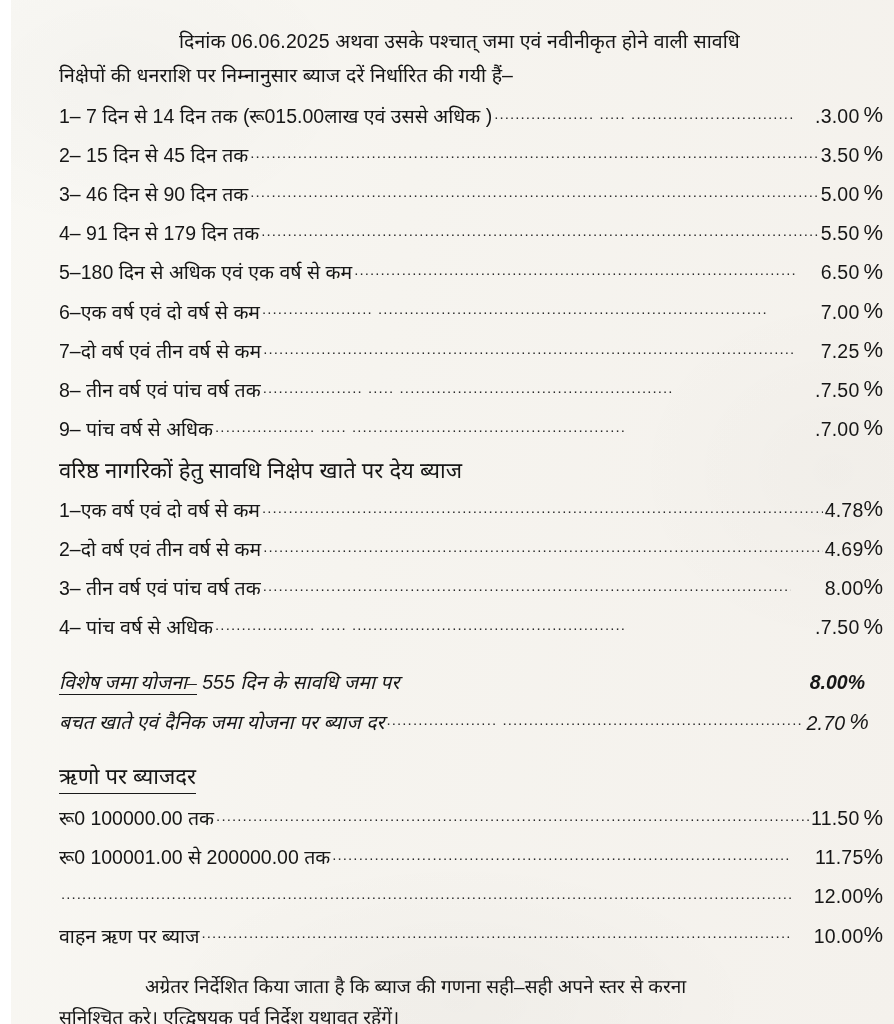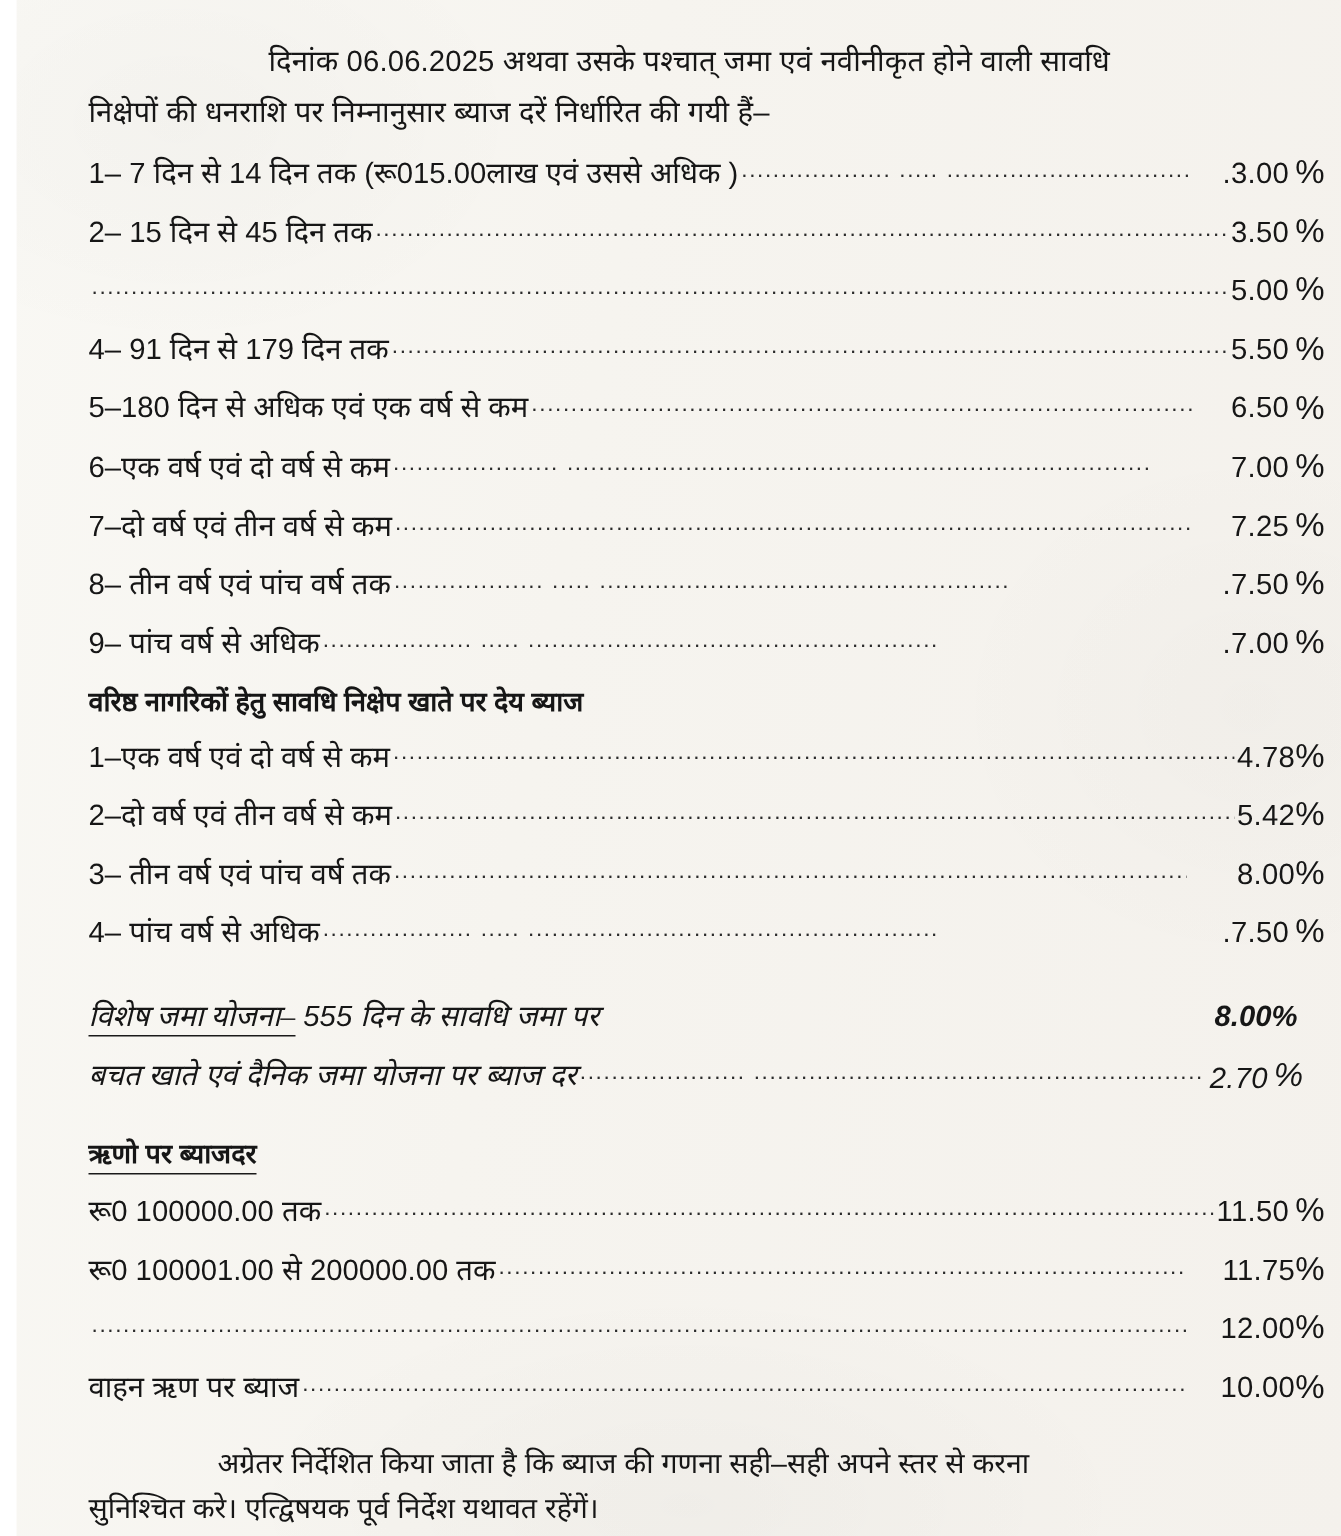--- a/index.html
+++ b/index.html
@@ -88,24 +88,23 @@
     margin-left: 4px;
   }
   .row .pct.tight { margin-left: 0px; }
 
   
   .rate.w-a { min-width: 62px; }
   .rate.w-b { min-width: 70px; }
 
   
   .section-head {
-    font-size: 18px;
+    font-size: 22px;
     margin-top: 13px;
     line-height: 1.3;
-    font-weight: bold;
   }
   .section-head.underlined {
     display: inline-block;
     border-bottom: 1.6px solid #1a1a1a;
     padding-bottom: 1px;
   }
   .section-head-wrap { margin-top: 13px; }
 
   .special-row {
     display: flex;
@@ -164,20 +163,21 @@
       </div>
 
       <div class="row">
         <span class="label">2– 15 दिन से 45 दिन तक</span>
         <span class="leader"></span>
         <span class="rate">3.50</span>
         <span class="pct">%</span>
       </div>
 
       <div class="row">
+        <span class="label">3– 46 दिन से 90 दिन तक</span>
         <span class="leader"></span>
         <span class="rate">5.00</span>
         <span class="pct">%</span>
       </div>
 
       <div class="row">
         <span class="label">4– 91 दिन से 179 दिन तक</span>
         <span class="leader"></span>
         <span class="rate">5.50</span>
         <span class="pct">%</span>
@@ -225,21 +225,21 @@
       <div class="row">
         <span class="label">1–एक वर्ष एवं दो वर्ष से कम</span>
         <span class="leader"></span>
         <span class="rate">4.78</span>
         <span class="pct tight">%</span>
       </div>
 
       <div class="row">
         <span class="label">2–दो वर्ष एवं तीन वर्ष से कम</span>
         <span class="leader"></span>
-        <span class="rate">5.42</span>
+        <span class="rate">4.69</span>
         <span class="pct tight">%</span>
       </div>
 
       <div class="row">
         <span class="label">3– तीन वर्ष एवं पांच वर्ष तक</span>
         <span class="leader"></span>
         <span class="rate w-b">8.00</span>
         <span class="pct tight">%</span>
       </div>
 

